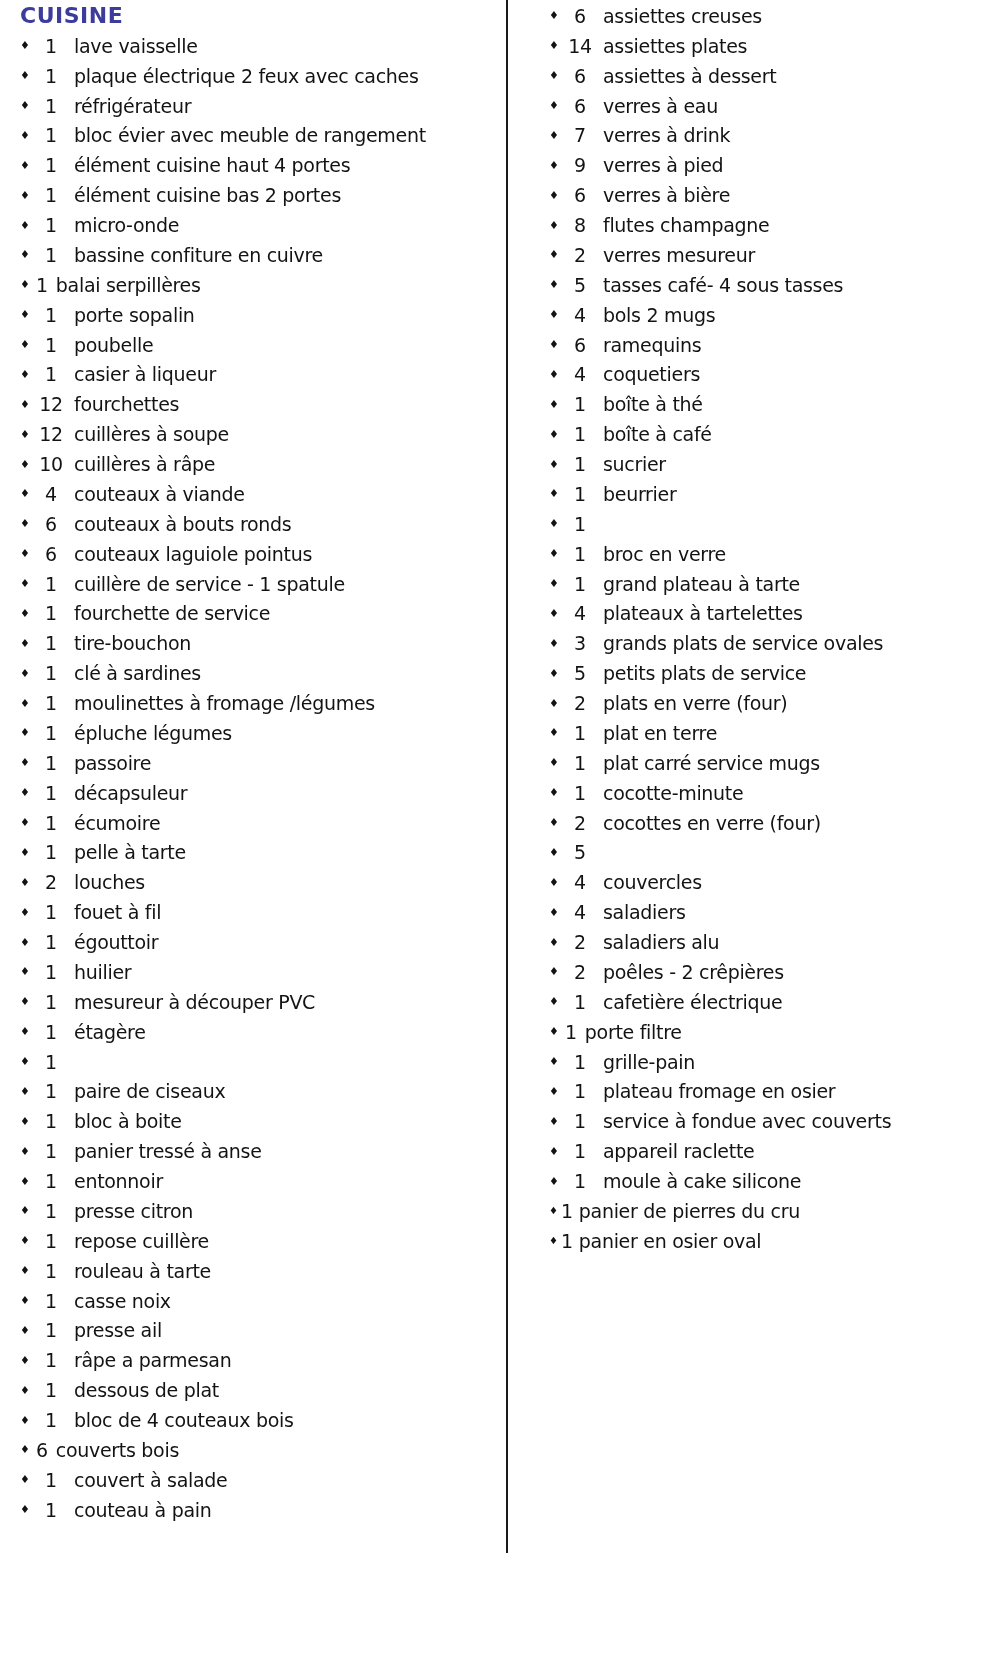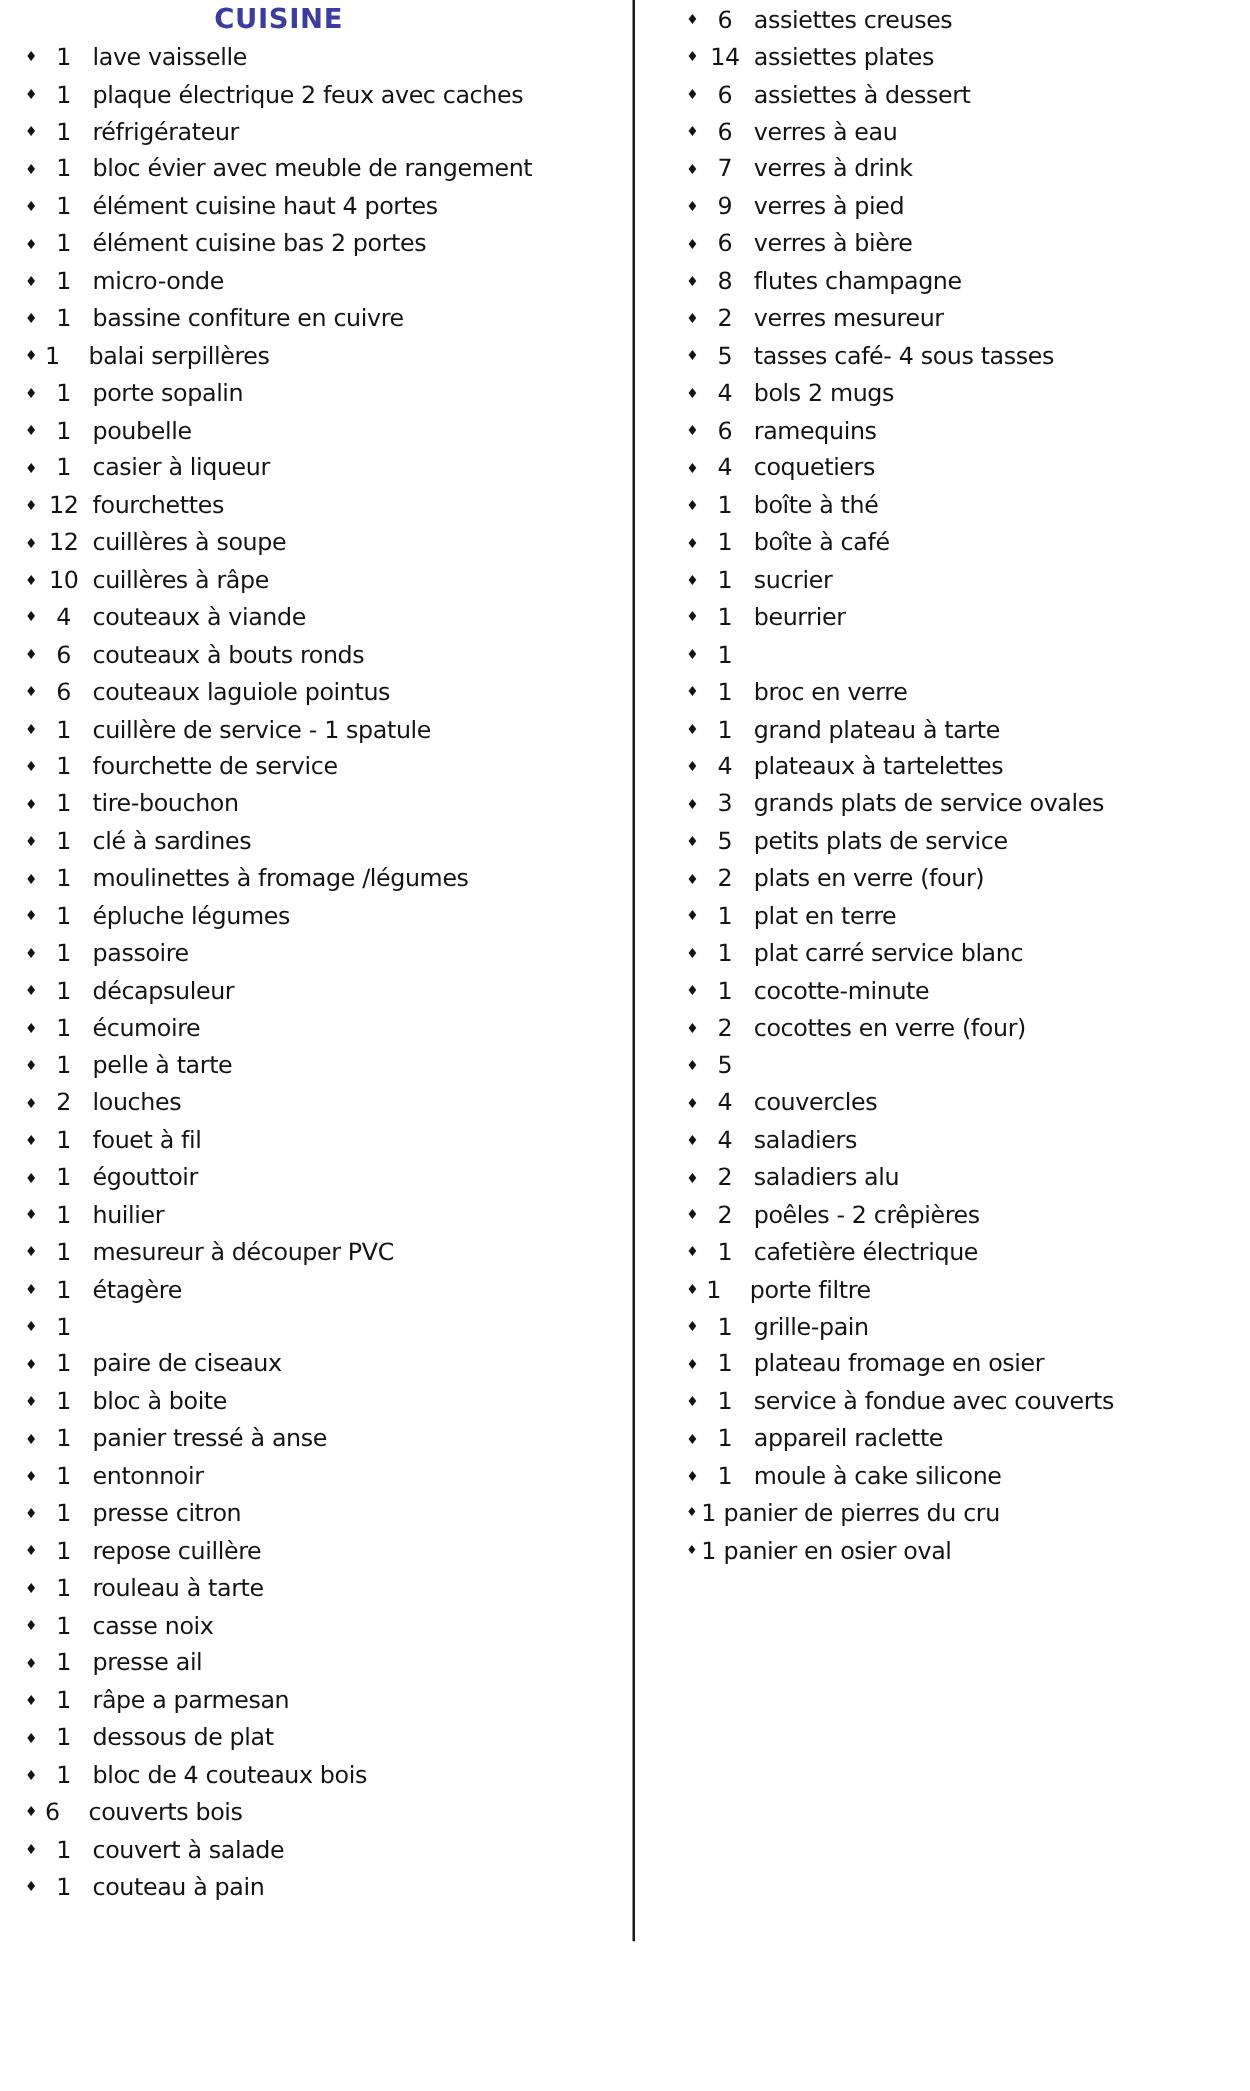--- a/index.html
+++ b/index.html
@@ -4,28 +4,28 @@
 <style>
   html,body{margin:0;padding:0;}
   body{
     width:1000px;height:1673px;background:#ffffff;position:relative;
     font-family:"DejaVu Sans","Liberation Sans",sans-serif;color:#131313;
     overflow:hidden;
   }
   #left-col{position:absolute;left:20px;top:1px;}
   #right-col{position:absolute;left:549px;top:1px;}
   #divider{position:absolute;left:506px;top:0;width:2px;height:1553px;background:#1a1a1a;}
-  .title-row{height:29.88px;display:flex;align-items:center;justify-content:center;}
+  .title-row{height:29.88px;display:flex;align-items:center;}
   .title{font-size:22px;font-weight:bold;letter-spacing:0.5px;}
   .row{height:29.88px;display:flex;align-items:center;font-size:19px;letter-spacing:-0.3px;white-space:nowrap;}
   .bullet{width:16px;font-size:11px;flex:none;line-height:1;}
   .qty{width:30px;text-align:center;flex:none;}
   .label{margin-left:8px;}
   .tight .qty{width:auto;}
-  .tight .label{margin-left:23px;}
+  .tight .label{margin-left:8px;}
   .xtight .bullet{width:12px;font-size:10px;}
   .xtight .qty{width:auto;}
   .xtight .label{margin-left:6px;}
 </style>
 </head>
 <body>
 
 <div id="page">
   <div id="left-col">
     <div class="title-row">
@@ -403,21 +403,21 @@
         <span class="label">plats en verre (four)</span>
       </div>
       <div class="row">
         <span class="bullet">♦</span>
         <span class="qty">1</span>
         <span class="label">plat en terre</span>
       </div>
       <div class="row">
         <span class="bullet">♦</span>
         <span class="qty">1</span>
-        <span class="label">plat carré service blanc</span>
+        <span class="label">plat carré service mugs</span>
       </div>
       <div class="row">
         <span class="bullet">♦</span>
         <span class="qty">1</span>
         <span class="label">cocotte-minute</span>
       </div>
       <div class="row">
         <span class="bullet">♦</span>
         <span class="qty">2</span>
         <span class="label">cocottes en verre (four)</span>

